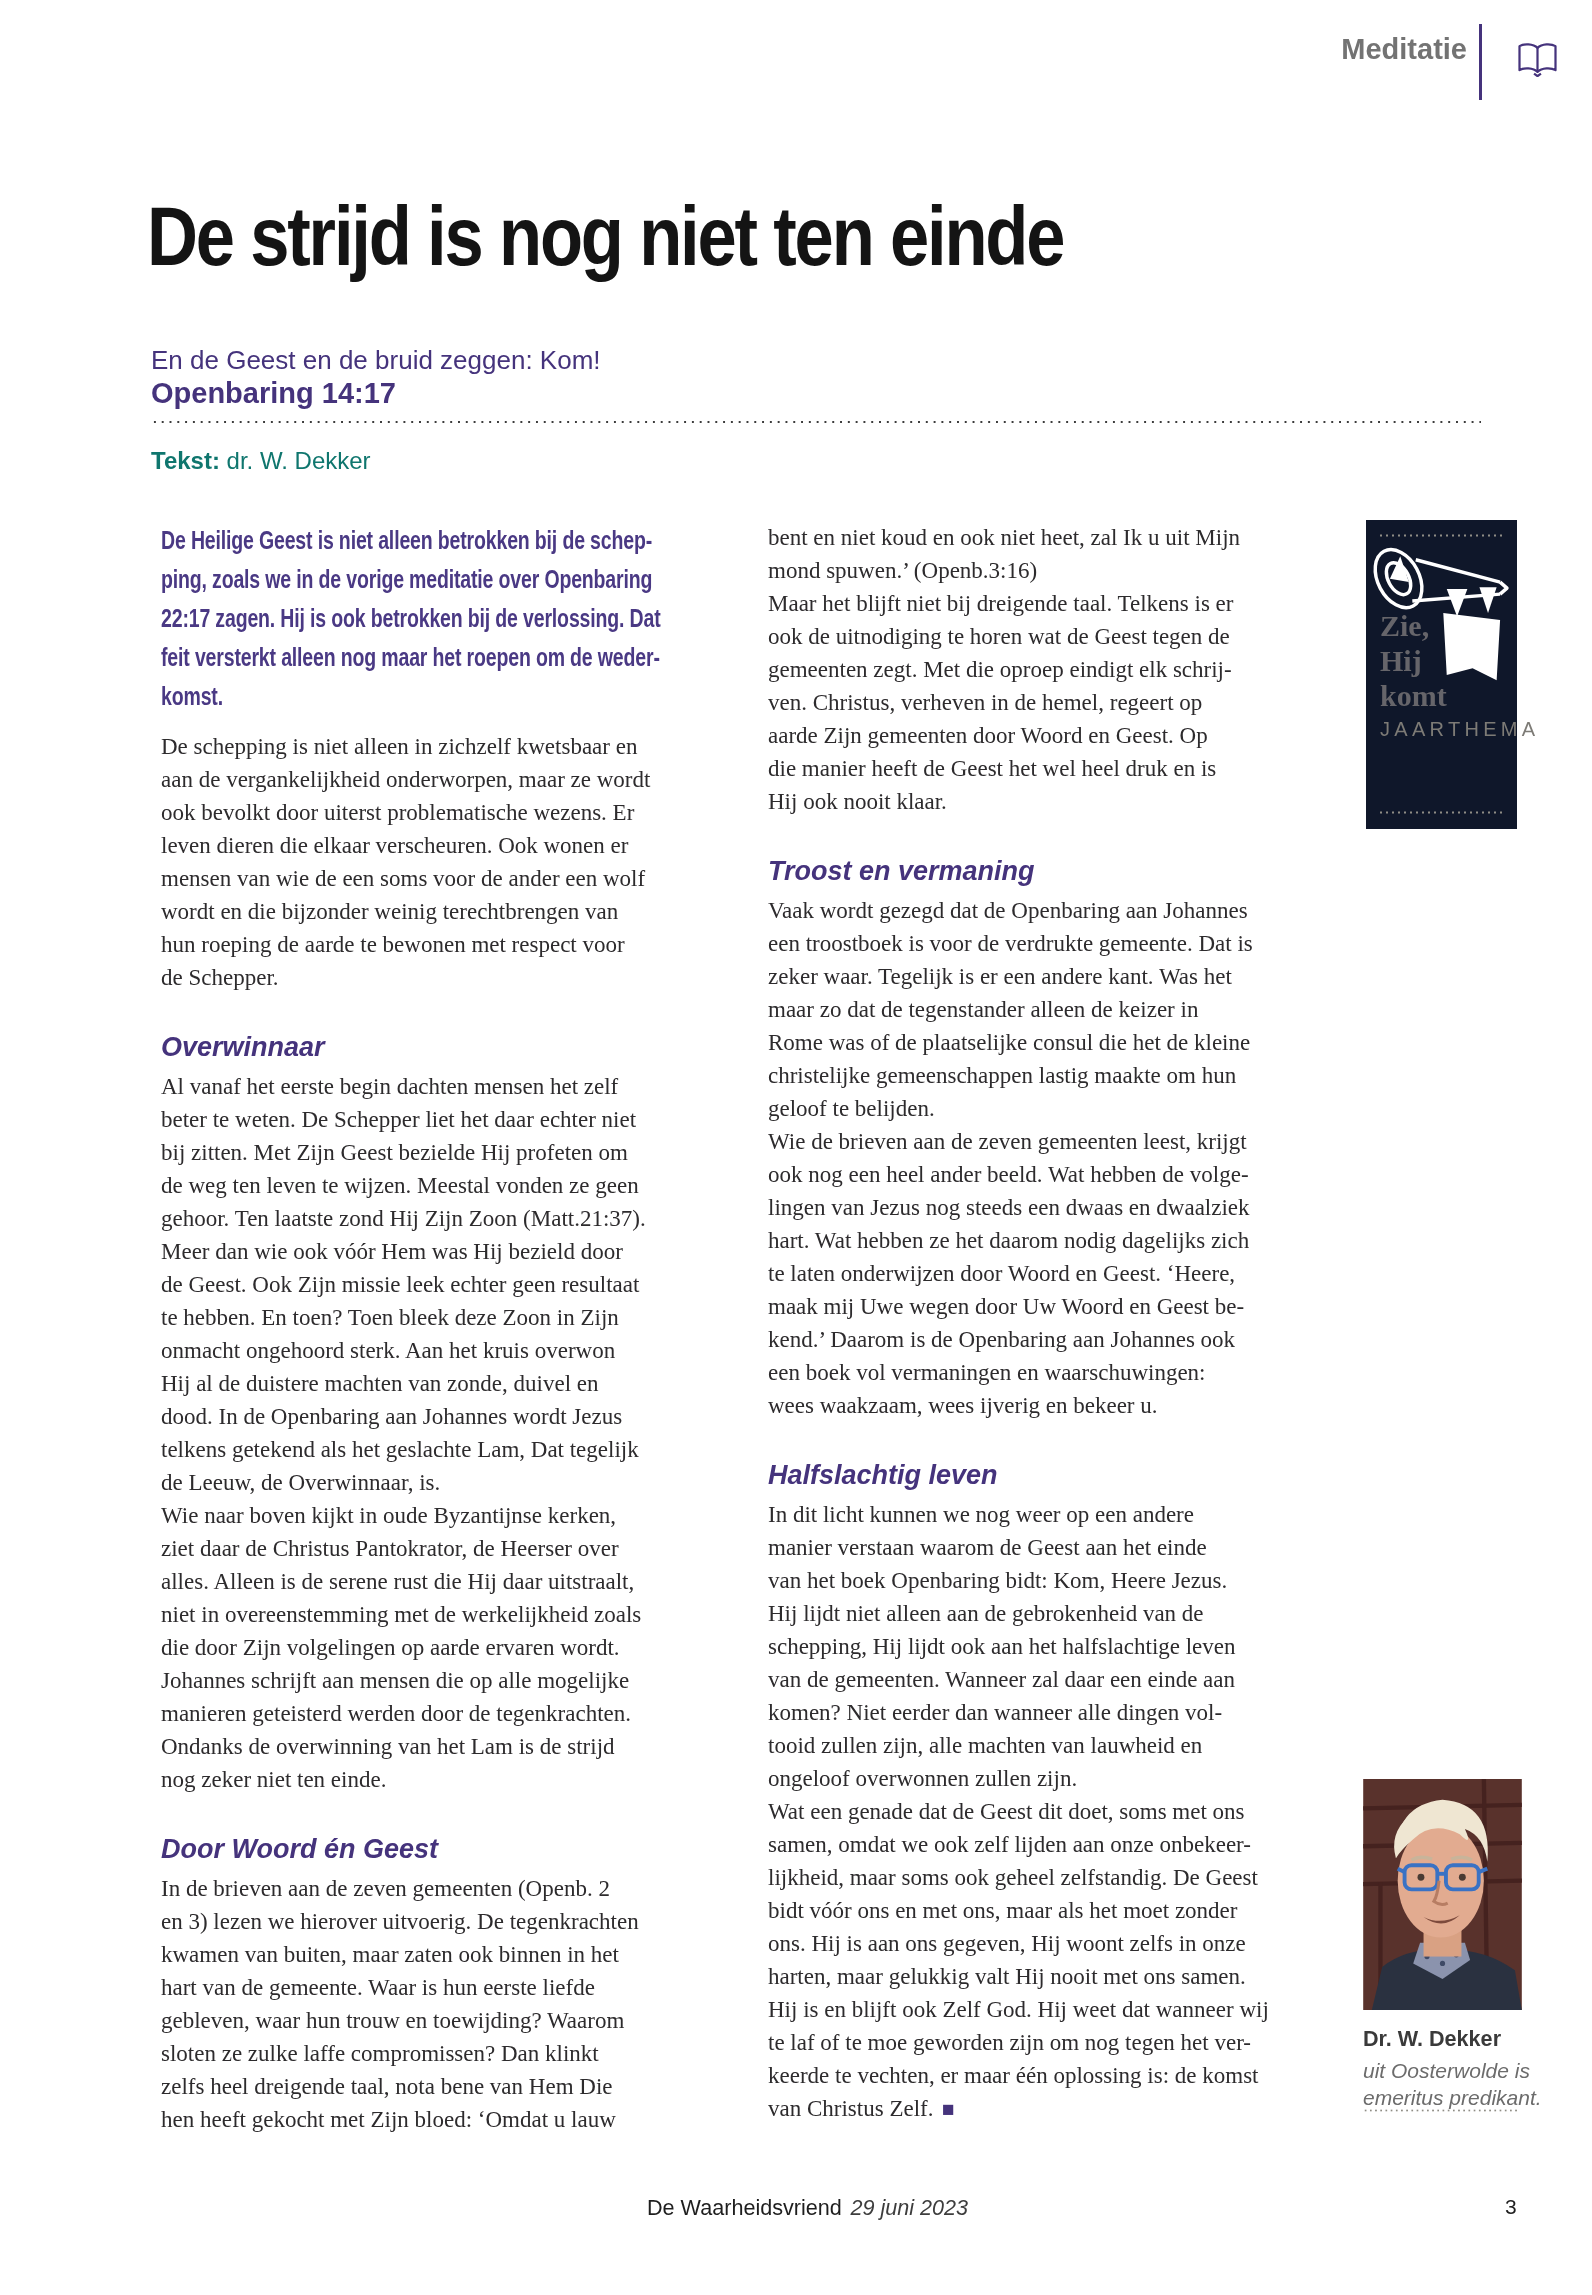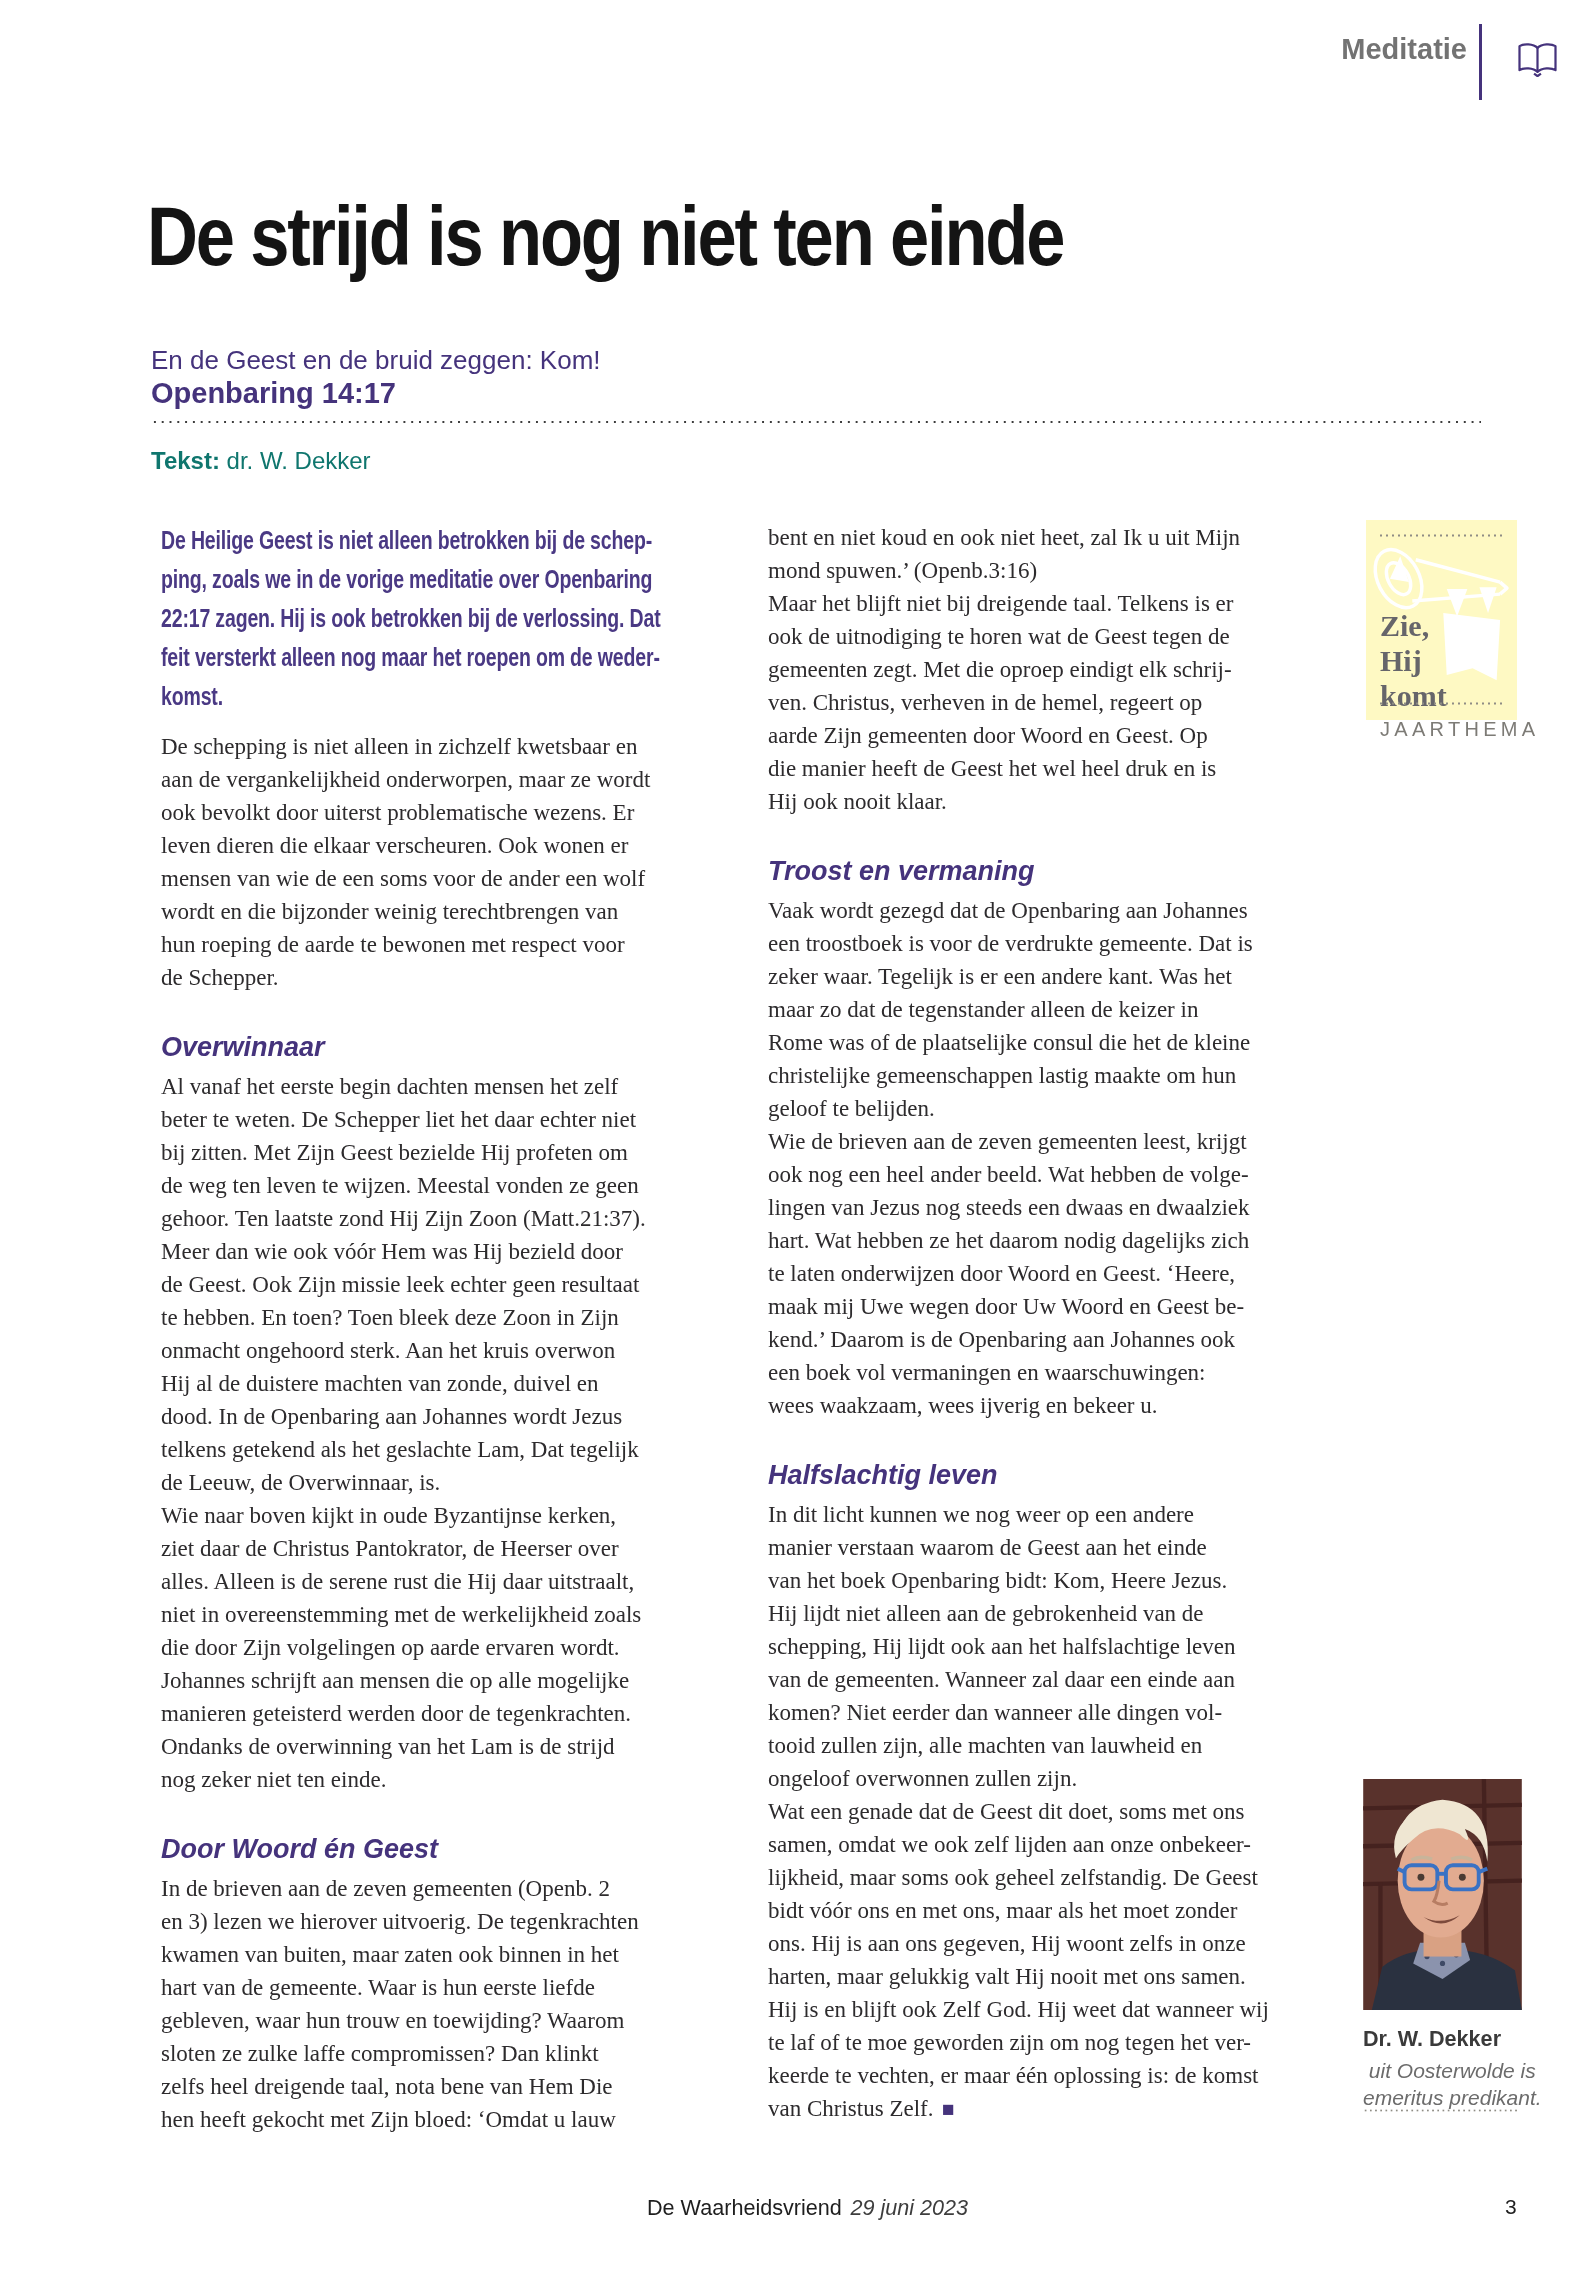--- a/index.html
+++ b/index.html
@@ -64,22 +64,22 @@
     font-size:27px; font-weight:bold; font-style:italic; color:#45337c;
     line-height:31px; margin:38px 0 7px 0; white-space:pre;
   }
   .closing-line{
     font-family:"Liberation Serif",serif;
     font-size:23px; line-height:33px; color:#2d2b2d; white-space:pre;
   }
   .end-mark{ color:#45337c; font-size:21px; margin-left:8.6px; }
   
   .badge{
-    position:absolute; left:1366px; top:520px; width:151px; height:200px;
-    background:#fef9c3;
+    position:absolute; left:1366px; top:520px; width:151px; height:309px;
+    background:#0f172a;
   }
   .badge .dotted{
     position:absolute; left:12px; right:12px;
     background-image:radial-gradient(circle,#8f8d85 0.9px,rgba(0,0,0,0) 1.1px);
     background-size:6px 2.6px; height:2.6px;
   }
   .badge-dot-top{ top:14px; }
   .badge-dot-bottom{ bottom:15.5px; }
   .trumpet{ position:absolute; left:5.2px; top:17.3px; }
   .badge-title{
@@ -93,21 +93,21 @@
     font-size:20px; color:#7d7b76; letter-spacing:4.3px; white-space:pre;
   }
   
   .portrait{ position:absolute; left:1363px; top:1779px; width:159px; height:231px; }
   .author-name{
     position:absolute; left:1363px; top:2026px;
     font-size:21.6px; font-weight:bold; color:#3a3a3a; white-space:pre;
   }
   .author-desc{
     position:absolute; left:1363px; top:2057px;
-    font-size:21px; font-style:italic; color:#6c6c6c; line-height:27px; white-space:pre;text-align:center;
+    font-size:21px; font-style:italic; color:#6c6c6c; line-height:27px; white-space:pre;
   }
   .author-sep{
     position:absolute; left:1363px; top:2109px; width:154px;
     background-image:radial-gradient(circle,#8f8d85 0.9px,rgba(0,0,0,0) 1px);
     background-size:5.2px 2.6px; background-repeat:repeat-x; height:2.6px;
   }
   
   .footer{ position:absolute; left:647px; top:2195px; font-size:21.6px; color:#1e1e1e; }
   .footer .mag{ font-weight:normal; }
   .footer .date{ font-style:italic; font-weight:normal; color:#3d3d3d; margin-left:8.6px; }

